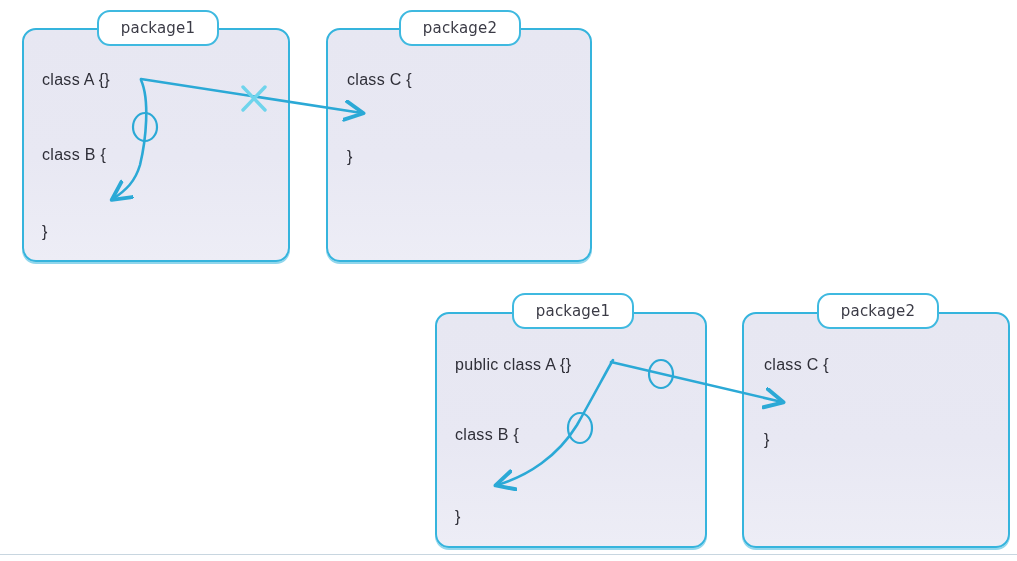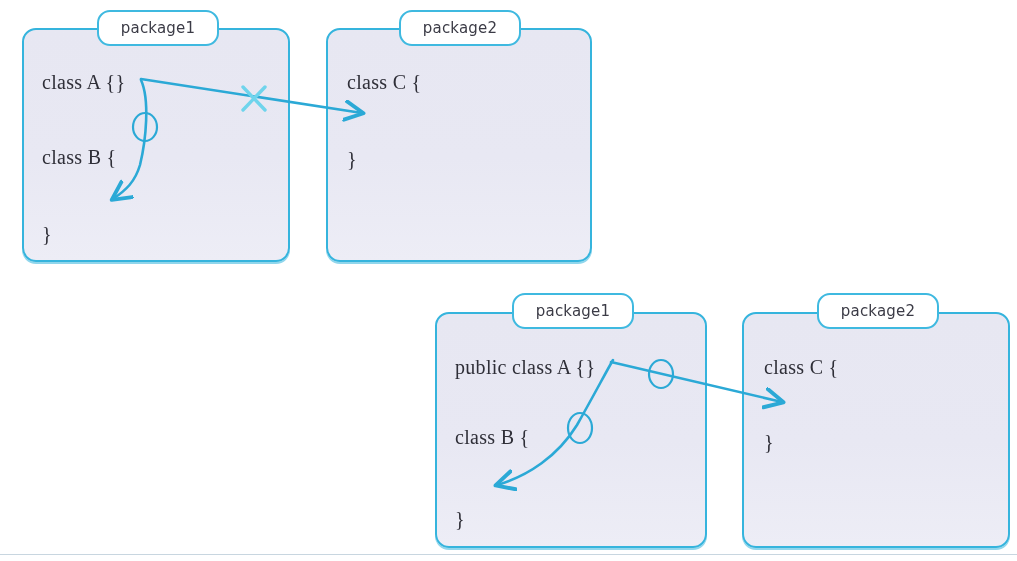--- a/index.html
+++ b/index.html
@@ -40,22 +40,22 @@
     line-height: 1;
     display: flex;
     align-items: center;
     justify-content: center;
     letter-spacing: 0.2px;
     z-index: 6;
   }
   .code-line {
     position: absolute;
     color: #2f2f38;
-    font-family: Liberation Serif, serif;
-    font-size: 20px;
+    font-family: Liberation Sans, sans-serif;
+    font-size: 16px;
     line-height: 1;
     white-space: pre;
     letter-spacing: 0.3px;
     z-index: 4;
   }
   .overlay-svg {
     position: absolute;
     left: 0;
     top: 0;
     width: 1017px;

